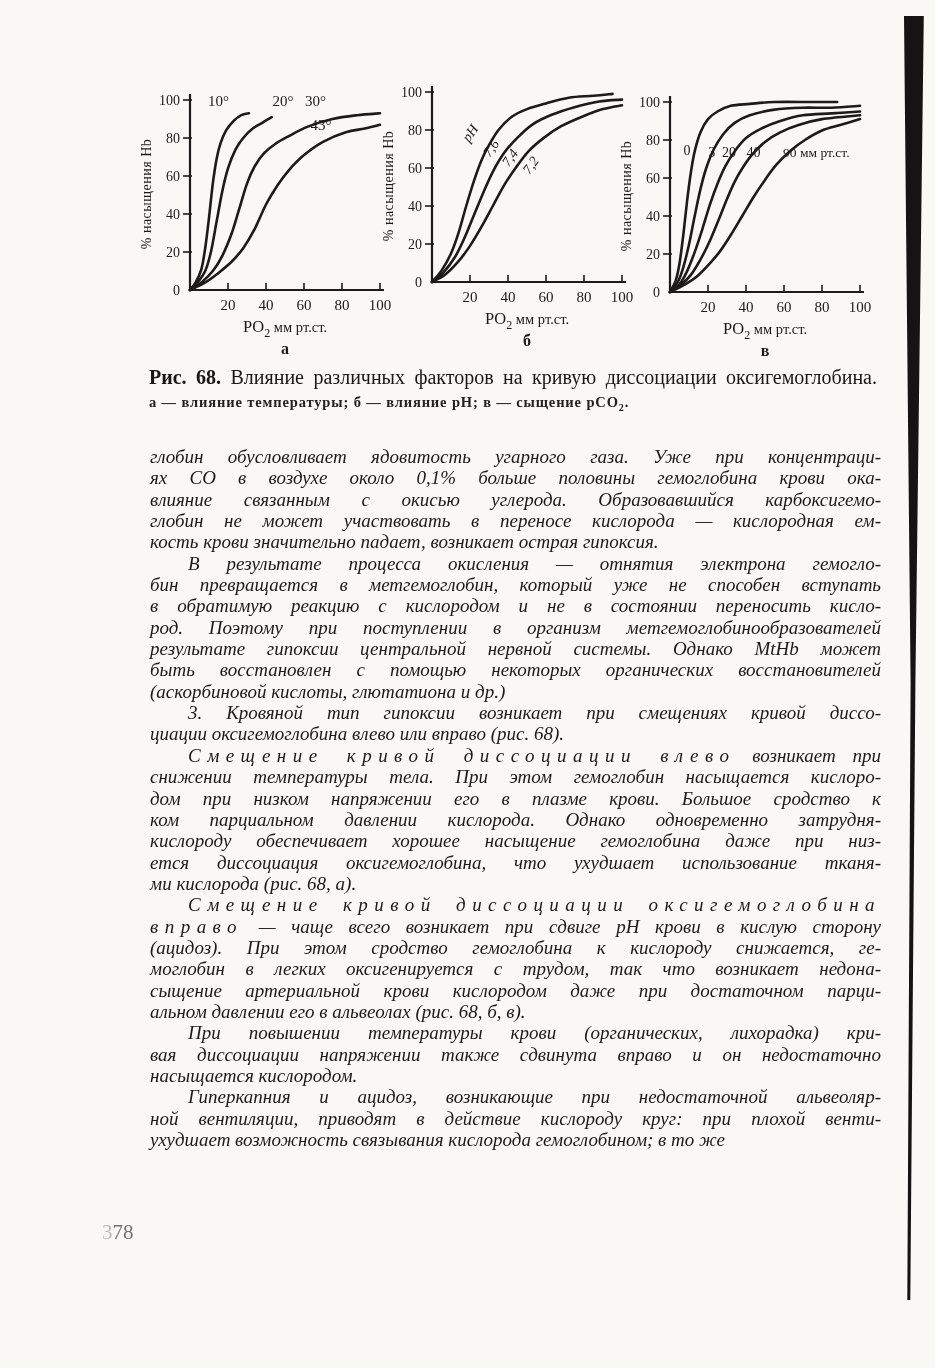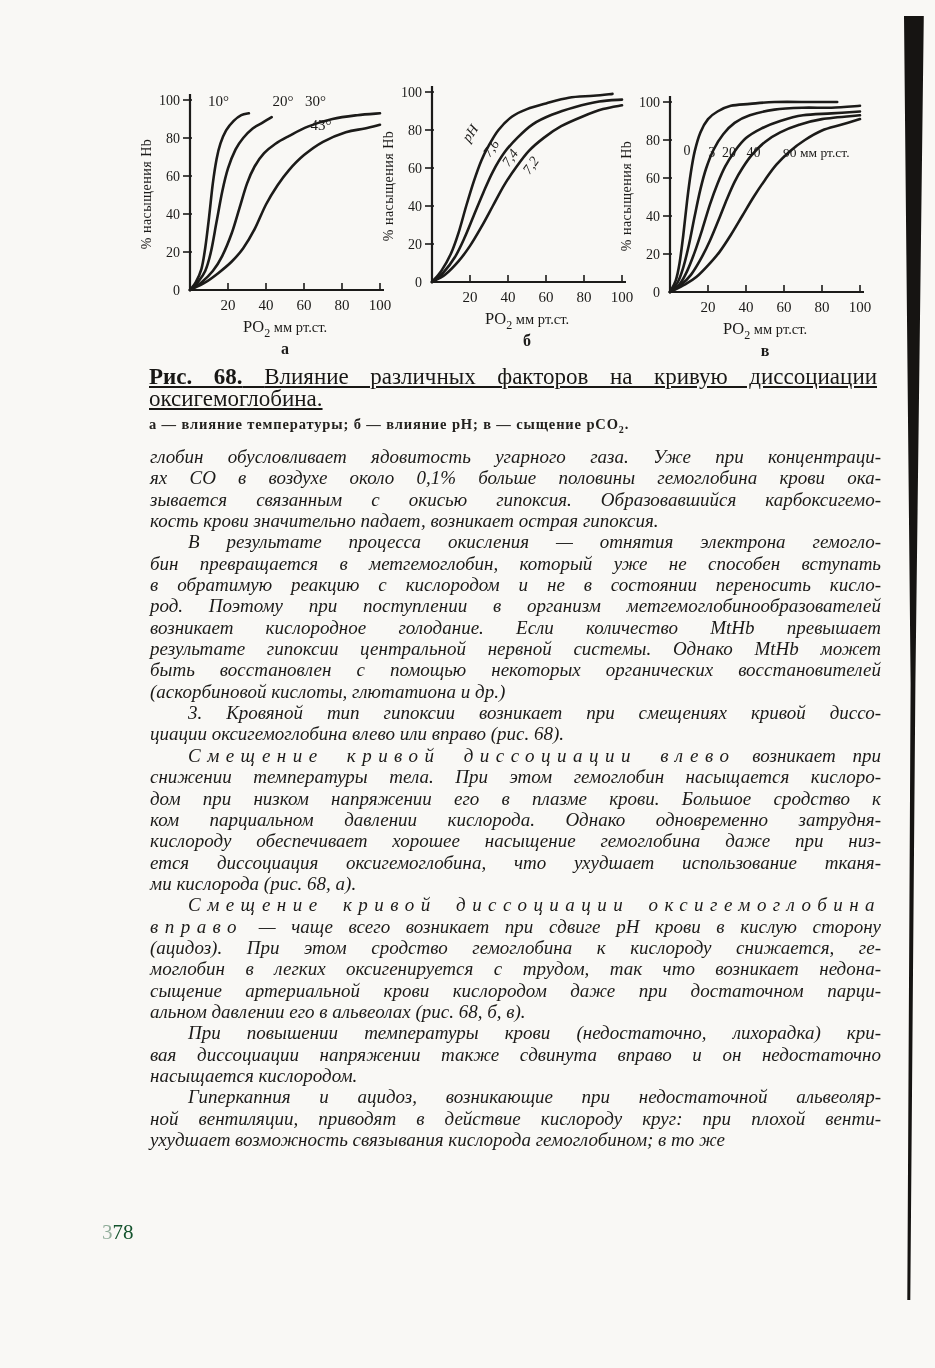--- a/index.html
+++ b/index.html
@@ -19,24 +19,23 @@
   }
   
   .chart{position:absolute;width:262px;height:272px;}
   #chart-a{left:132px;top:86px;}
   #chart-b{left:374px;top:78px;}
   #chart-c{left:612px;top:88px;}
   .chart svg{display:block;}
   
   .caption{position:absolute;left:149px;top:366px;width:728px;}
   .cap-main{
-    font-size:23px;line-height:22px;
+    font-size:20px;line-height:22px;
     text-align:justify;text-align-last:justify;
     color:#181715;
-    text-decoration:underline;
   }
   .cap-main .bold{font-weight:bold;}
   .cap-note{
     margin-top:6px;font-size:14.5px;font-weight:bold;letter-spacing:0.06em;
     color:#23211e;
   }
   .cap-note sub{font-size:10px;}
   
   .body-text{
     position:absolute;left:150px;top:446px;width:731px;
@@ -46,21 +45,21 @@
     height:21.35px;line-height:21.35px;
     text-align:justify;text-align-last:justify;
     white-space:nowrap;
   }
   .line.last{text-align-last:left;}
   .line.indent{text-indent:38px;}
   .sperr{letter-spacing:0.34em;margin-top:20px;}
   
   .pagenum{
     position:absolute;left:102px;top:1220px;
-    font-size:21px;color:#14532d;
+    font-size:21px;color:#737373;
   }
   .pagenum::first-letter{opacity:.45;}
 </style>
 </head>
 <body>
 
 <div class="page">
 
   <div class="edge-bar"></div>
 
@@ -182,29 +181,29 @@
       <span class="bold">Рис. 68.</span>
       <span>Влияние различных факторов на кривую диссоциации оксигемоглобина.</span>
     </div>
     <div class="cap-note" id="cap-note"><span>а</span><span> — влияние температуры; </span><span>б</span><span> — влияние pH; </span><span>в</span><span> — сыщение рСО</span><sub>2</sub><span>.</span></div>
   </div>
 
   <div class="body-text" id="body-text">
       <div>
         <div class="line"><span>глобин обусловливает ядовитость угарного газа. Уже при концентраци-</span></div>
         <div class="line"><span>ях СО в воздухе около 0,1% больше половины гемоглобина крови ока-</span></div>
-        <div class="line"><span>зывается связанным с окисью гипоксия. Образовавшийся карбоксигемо-</span></div>
+        <div class="line"><span>влияние связанным с окисью углерода. Образовавшийся карбоксигемо-</span></div>
+        <div class="line"><span>глобин не может участвовать в переносе кислорода — кислородная ем-</span></div>
         <div class="line last"><span>кость крови значительно падает, возникает острая гипоксия.</span></div>
       </div>
       <div>
         <div class="line indent"><span>В результате процесса  окисления — отнятия  электрона   гемогло-</span></div>
         <div class="line"><span>бин превращается в метгемоглобин, который уже не способен вступать</span></div>
         <div class="line"><span>в обратимую реакцию с кислородом и не в состоянии переносить кисло-</span></div>
         <div class="line"><span>род. Поэтому при поступлении в организм метгемоглобинообразователей</span></div>
-        <div class="line"><span>возникает кислородное голодание. Если количество MtHb превышает</span></div>
         <div class="line"><span>результате гипоксии центральной нервной системы. Однако MtHb может</span></div>
         <div class="line"><span>быть восстановлен с помощью некоторых органических восстановителей</span></div>
         <div class="line last"><span>(аскорбиновой кислоты, глютатиона и др.)</span></div>
       </div>
       <div>
         <div class="line indent"><span>3. Кровяной тип гипоксии возникает при смещениях кривой диссо-</span></div>
         <div class="line last"><span>циации оксигемоглобина влево или вправо (рис. 68).</span></div>
       </div>
       <div>
         <div class="line indent"><span class="sperr">Смещение кривой диссоциации влево</span><span> возникает при</span></div>
@@ -217,21 +216,21 @@
       </div>
       <div>
         <div class="line indent"><span class="sperr">Смещение кривой диссоциации оксигемоглобина</span></div>
         <div class="line"><span class="sperr">вправо</span><span> — чаще всего возникает при сдвиге pH крови в кислую сторону</span></div>
         <div class="line"><span>(ацидоз). При этом сродство гемоглобина к кислороду  снижается,  ге-</span></div>
         <div class="line"><span>моглобин в легких оксигенируется с трудом, так что возникает недона-</span></div>
         <div class="line"><span>сыщение артериальной крови кислородом даже при достаточном парци-</span></div>
         <div class="line last"><span>альном давлении его в альвеолах (рис. 68, б, в).</span></div>
       </div>
       <div>
-        <div class="line indent"><span>При повышении температуры крови (недостаточно, лихорадка) кри-</span></div>
+        <div class="line indent"><span>При повышении температуры крови (органических, лихорадка) кри-</span></div>
         <div class="line"><span>вая диссоциации напряжении также сдвинута вправо и он недостаточно</span></div>
         <div class="line last"><span>насыщается кислородом.</span></div>
       </div>
       <div>
         <div class="line indent"><span>Гиперкапния и ацидоз, возникающие при недостаточной альвеоляр-</span></div>
         <div class="line"><span>ной вентиляции, приводят в действие кислороду круг: при плохой венти-</span></div>
         <div class="line last"><span>ухудшает возможность связывания кислорода гемоглобином; в то же</span></div>
       </div>
     </div>
 

